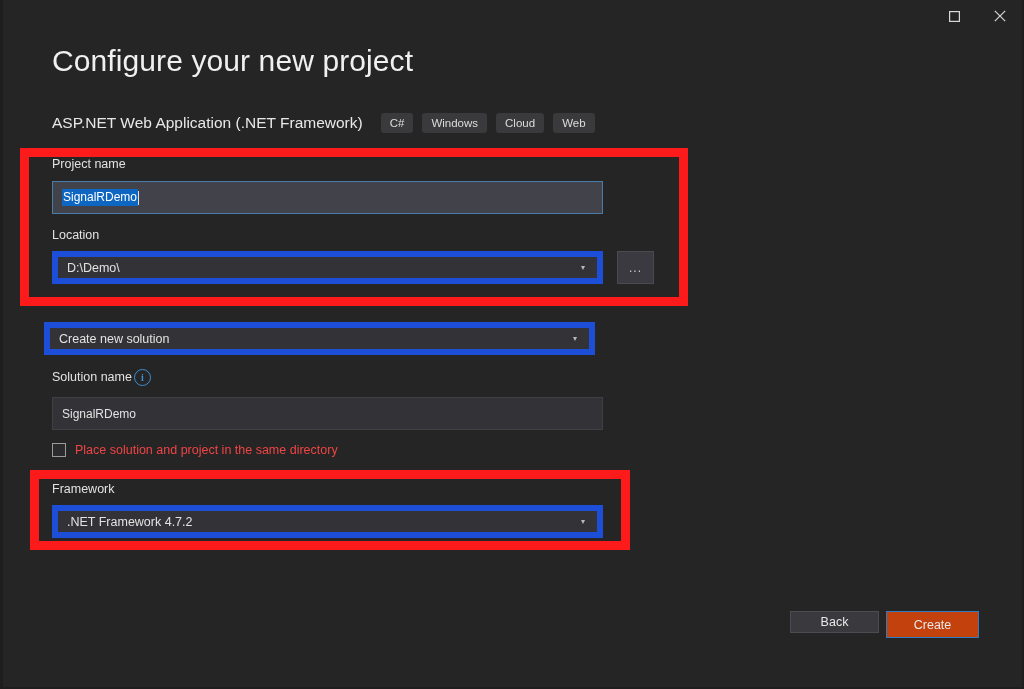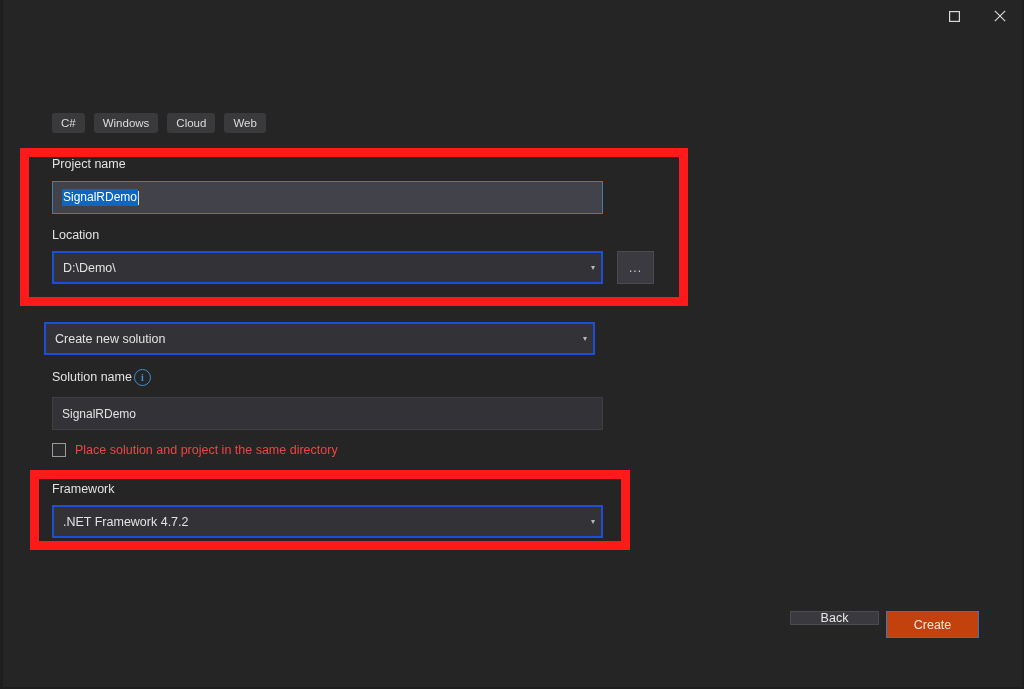--- a/index.html
+++ b/index.html
@@ -119,27 +119,27 @@
     height: 14px;
     background: #e2e2e2;
     margin-left: 0px;
     vertical-align: middle;
   }
 
   .combo {
     position: absolute;
     box-sizing: border-box;
     background: #333337;
-    border: 2px solid #1d4ed8;
+    border: 6px solid #1d4ed8;
     color: #e2e2e2;
     font-size: 12.5px;
     display: flex;
     align-items: center;
     padding-left: 9px;
-    padding-right: 2px;
+    padding-right: 8px;
     justify-content: space-between;
     white-space: nowrap;
     overflow: hidden;
   }
   .chev {
     color: #b8b8b8;
     font-size: 8px;
     line-height: 1;
     margin-right: 4px;
   }
@@ -235,22 +235,24 @@
     <div class="winbtn">
       <span>
         <svg width="12" height="12" viewBox="0 0 12 12">
           <line x1="0.8" y1="0.8" x2="11.2" y2="11.2" stroke="#d8d8d8" stroke-width="1.15"></line>
           <line x1="11.2" y1="0.8" x2="0.8" y2="11.2" stroke="#d8d8d8" stroke-width="1.15"></line>
         </svg>
       </span>
     </div>
   </div>
 
+  <div class="page-title">Configure your new project</div>
 
   <div class="subtitle-row">
+    <span class="template-name">ASP.NET Web Application (.NET Framework)</span>
     <span class="tag">C#</span>
     <span class="tag">Windows</span>
     <span class="tag">Cloud</span>
     <span class="tag">Web</span>
   </div>
 
   <div class="field-label" style="left:49px; top:157px;">Project name</div>
   <div class="txtbox focused" style="left:49px; top:181px; width:551px; height:33px;">
     <span class="sel-text">SignalRDemo</span>
       <span class="caret"></span>
@@ -280,21 +282,21 @@
     <span class="checkbox"></span>
     <span class="check-label">Place solution and project in the same directory</span>
   </div>
 
   <div class="field-label" style="left:49px; top:482px;">Framework</div>
   <div class="combo" style="left:49px; top:505px; width:551px; height:33px;">
     <span>.NET Framework 4.7.2</span>
     <span class="chev">▾</span>
   </div>
 
-  <div class="btn" style="left:787px; top:611px; width:89px; height:14px;">
+  <div class="btn" style="left:787px; top:611px; width:89px; height:22px;">
     <span>Back</span>
   </div>
   <div class="btn primary" style="left:883px; top:611px; width:93px; height:27px;">
     <span>Create</span>
   </div>
 
   <div class="redbox" style="left:17px; top:148px; width:668px; height:158px;"></div>
   <div class="redbox" style="left:27px; top:470px; width:600px; height:80px;"></div>
 
 </div>

